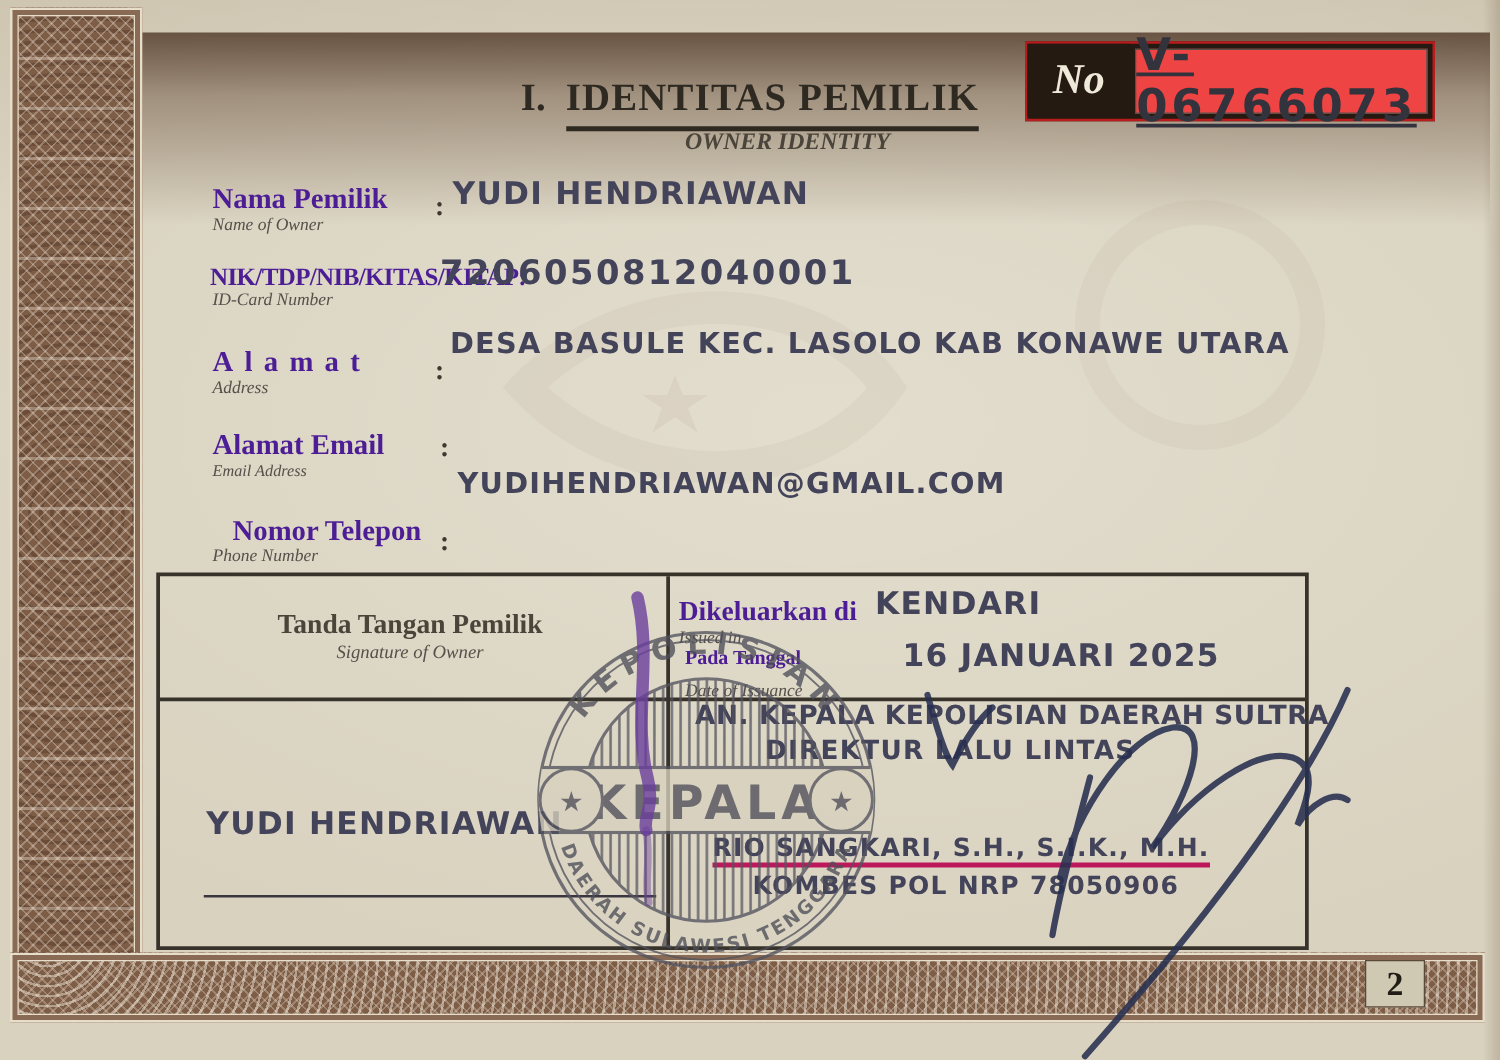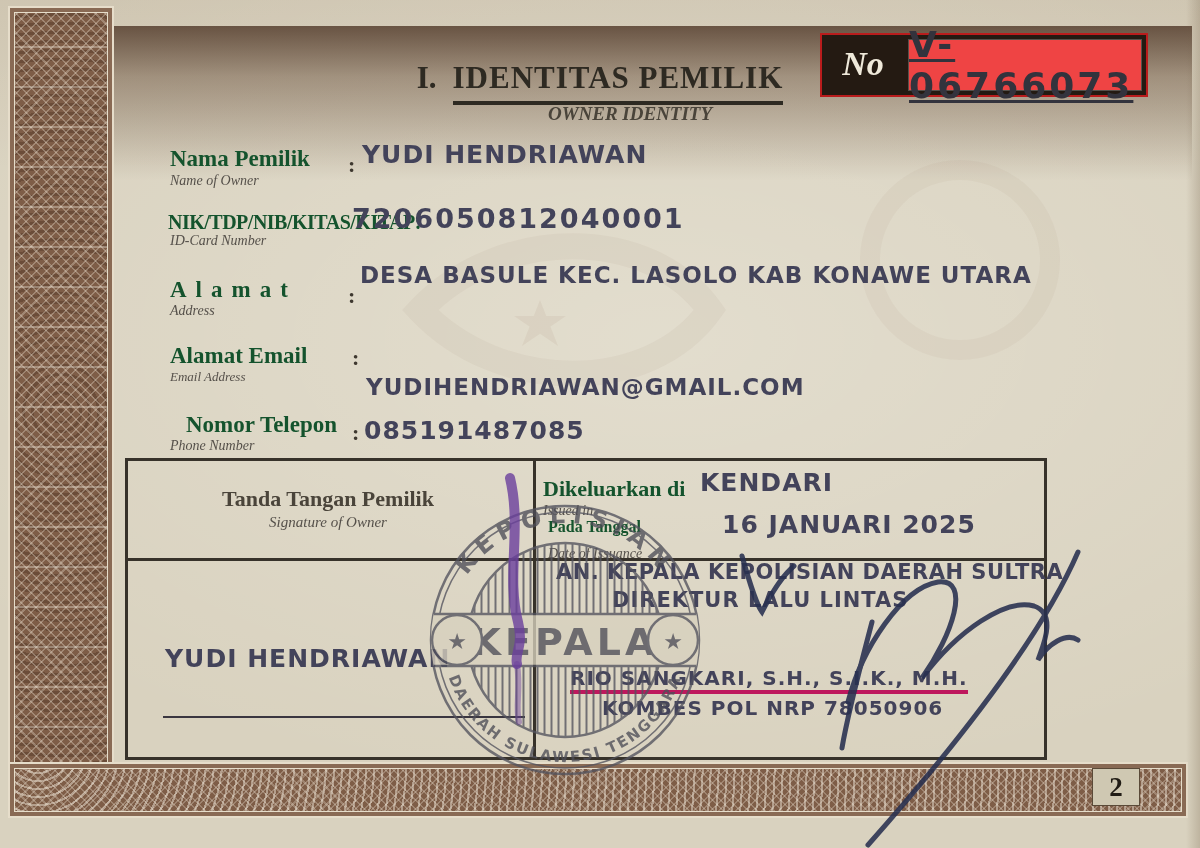--- a/index.html
+++ b/index.html
@@ -38,21 +38,21 @@
   .nobox .tag{width:82px;height:58px;background:#241a12;color:#efe9da;display:flex;align-items:center;justify-content:center;
     font:italic bold 34px "Liberation Serif",serif;}
   .nobox .val{width:232px;height:50px;margin:4px;background:#ef4444;border:1px solid #55504a;display:flex;align-items:center;justify-content:center;
     font:bold 36px "DejaVu Sans",sans-serif;color:#33333d;letter-spacing:3px;text-decoration:underline;}
   
   .title-row{position:absolute;left:0;top:60px;width:1200px;text-align:center;color:#2e2a22;}
   .title-row .pfx{font:bold 31px "Liberation Serif",serif;margin-right:16px;}
   .title-row .main{font:bold 31px "Liberation Serif",serif;letter-spacing:1px;border-bottom:4px solid #2e2a22;padding-bottom:6px;}
   .subtitle{position:absolute;left:0;top:103px;width:1260px;text-align:center;font:italic bold 19px "Liberation Serif",serif;color:#4a443a;}
   
-  .flabel{position:absolute;font:bold 23px "Liberation Serif",serif;color:#14532d;}
+  .flabel{position:absolute;font:bold 23px "Liberation Serif",serif;color:#4c1d95;}
   .fsub{position:absolute;font:italic 14px "Liberation Serif",serif;color:#55504a;}
   .fcolon{position:absolute;font:bold 22px "Liberation Serif",serif;color:#3e382f;}
   .hand{position:absolute;font-family:"DejaVu Sans",sans-serif;font-weight:bold;color:#43435a;letter-spacing:1px;}
   
   .sigtable{position:absolute;left:125px;top:458px;width:916px;height:296px;border:3px solid #37322a;}
   .sigtable .vline{position:absolute;left:405px;top:0;width:3px;height:100%;background:#37322a;}
   .sigtable .hline{position:absolute;left:0;top:97px;width:100%;height:3px;background:#37322a;}
   .underline-name{border-bottom:4px solid #be185d;padding-bottom:0;}
   .ownline{position:absolute;left:163px;top:716px;width:362px;height:2px;background:#3a3640;}
   .pagenum{position:absolute;left:1092px;top:768px;width:46px;height:36px;background:#cfc8b2;border:1px solid #5a4a38;
@@ -101,21 +101,20 @@
   <div class="hand" style="left:360px;top:262px;font-size:23px;">DESA BASULE KEC. LASOLO KAB KONAWE UTARA</div>
 
   <div class="flabel" style="left:170px;top:343px;font-family:Liberation Serif, serif;">Alamat Email</div>
   <div class="fsub" style="left:170px;top:369px;font-size:13px;">Email Address</div>
   <div class="fcolon" style="left:352px;top:345px;">:</div>
   <div class="hand" style="left:366px;top:374px;font-size:23px;">YUDIHENDRIAWAN@GMAIL.COM</div>
 
   <div class="flabel" style="left:174px;top:412px;margin-left:12px;">Nomor Telepon</div>
   <div class="fsub" style="left:170px;top:438px;">Phone Number</div>
   <div class="fcolon" style="left:352px;top:420px;">:</div>
-  <div class="hand" style="left:364px;top:416px;font-size:25px;">085191487085</div>
 
   <div class="sigtable">
     <div class="vline"></div>
     <div class="hline"></div>
   </div>
 
   <div class="flabel" style="left:188px;top:486px;width:280px;text-align:center;font-size:22px;color:#4a443a;">Tanda Tangan Pemilik</div>
   <div class="fsub" style="left:188px;top:514px;width:280px;text-align:center;font-size:15px;">Signature of Owner</div>
 
   <div class="flabel" style="left:543px;top:476px;font-size:22px;">Dikeluarkan di</div>

